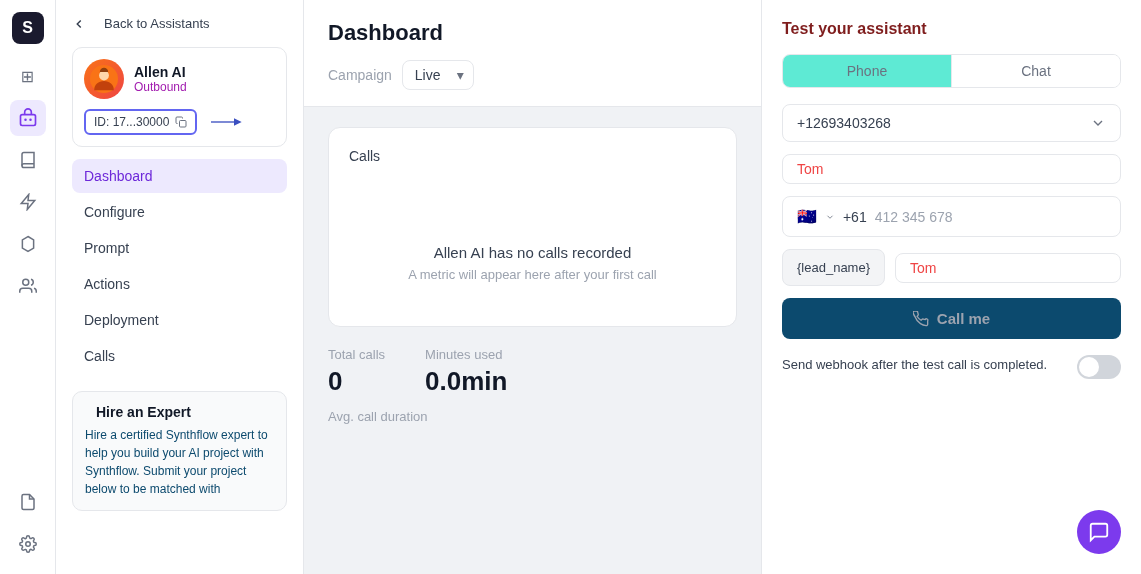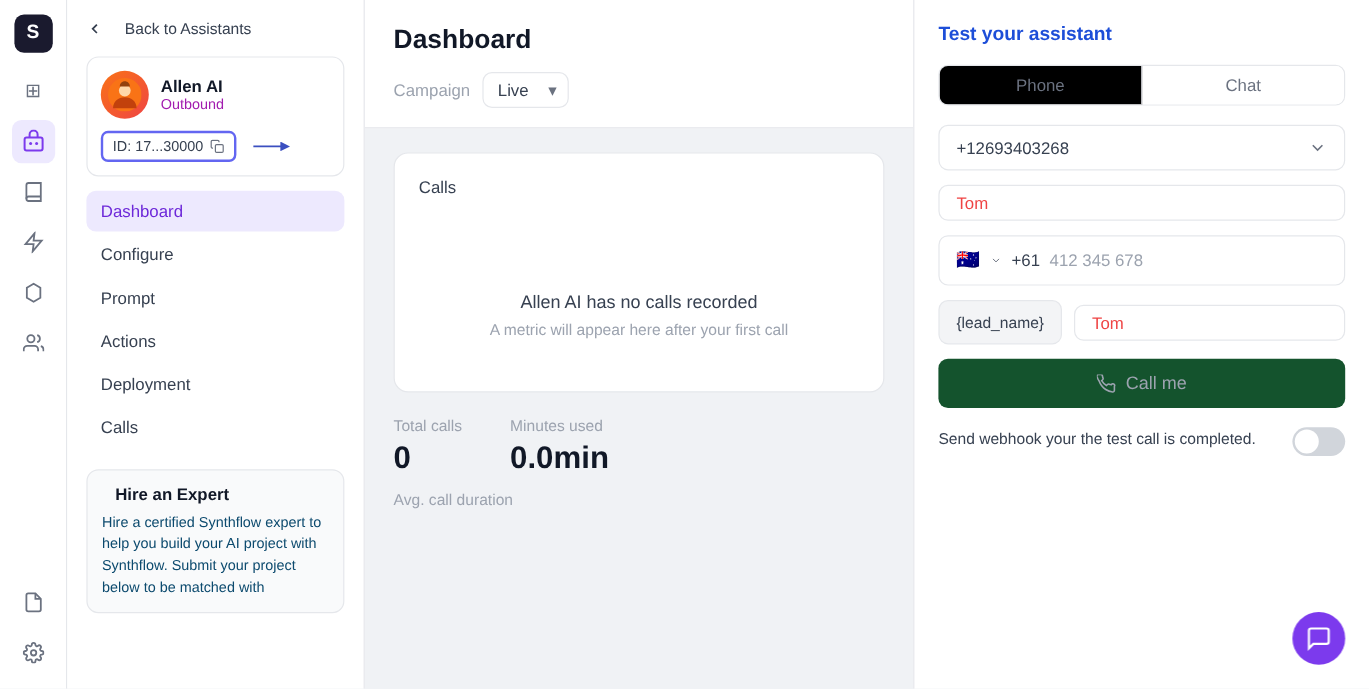--- a/index.html
+++ b/index.html
@@ -150,35 +150,35 @@
 
     
     .right-panel {
       width: 380px;
       background: #fff;
       border-left: 1px solid #e5e7eb;
       padding: 20px;
       overflow-y: auto;
       flex-shrink: 0;
     }
-    .panel-title { font-size: 16px; font-weight: 600; color: #1d4ed8; margin-bottom: 16px; }
+    .panel-title { font-size: 16px; font-weight: 600; color: #7f1d1d; margin-bottom: 16px; }
 
     .tab-row {
       display: flex;
       border: 1px solid #e5e7eb;
       border-radius: 8px;
       overflow: hidden;
       margin-bottom: 16px;
     }
     .tab-btn {
       flex: 1; padding: 8px; text-align: center;
       font-size: 14px; cursor: pointer; color: #6b7280;
       background: #fff;
     }
-    .tab-btn.active-left { background: #000000; border-right: 1px solid #e5e7eb; }
+    .tab-btn.active-left { background: #5eead4; border-right: 1px solid #e5e7eb; }
 
     .form-field {
       border: 1px solid #e5e7eb;
       border-radius: 8px;
       padding: 10px 14px;
       font-size: 14px;
       color: #374151;
       width: 100%;
       margin-bottom: 12px;
       display: flex; align-items: center; justify-content: space-between;
@@ -212,23 +212,23 @@
       display: flex; align-items: center; gap: 10px; margin-bottom: 12px;
     }
     .lead-label {
       background: #f3f4f6; border: 1px solid #e5e7eb;
       border-radius: 8px; padding: 10px 14px; font-size: 13px;
       color: #374151; white-space: nowrap;
     }
 
     .call-btn {
       width: 100%; padding: 12px;
-      background: #14532d; color: #9ca3af;
+      background: #0c4a6e; color: #9ca3af;
       border: none; border-radius: 8px;
-      font-size: 15px; font-weight: 400; cursor: not-allowed;
+      font-size: 15px; font-weight: 700; cursor: not-allowed;
       display: flex; align-items: center; justify-content: center; gap: 8px;
       margin-bottom: 16px;
     }
 
     .webhook-row {
       display: flex; align-items: flex-start; justify-content: space-between;
       gap: 12px;
     }
     .webhook-text { font-size: 13px; color: #374151; line-height: 1.5; flex: 1; }
     .toggle {
@@ -460,21 +460,21 @@
   
   <button class="call-btn">
     <svg width="16" height="16" viewBox="0 0 24 24" fill="none" stroke="#9ca3af" stroke-width="2">
       <path d="M22 16.92v3a2 2 0 01-2.18 2 19.79 19.79 0 01-8.63-3.07A19.5 19.5 0 013.07 8.63 19.79 19.79 0 01.07 2.18 2 2 0 012.06 0h3a2 2 0 012 1.72 12.84 12.84 0 00.7 2.81 2 2 0 01-.45 2.11L6.09 7.91a16 16 0 006 6l1.27-1.27a2 2 0 012.11-.45 12.84 12.84 0 002.81.7A2 2 0 0122 14.92z"></path>
     </svg>
     <span>Call me</span>
   </button>
 
   
   <div class="webhook-row">
-    <span class="webhook-text">Send webhook your the test call is completed.</span>
+    <span class="webhook-text">Send webhook after the test call is completed.</span>
     <div class="toggle"></div>
   </div>
 </div>
 
 <div class="chat-bubble">
   <svg width="22" height="22" viewBox="0 0 24 24" fill="none" stroke="white" stroke-width="2">
     <path d="M21 15a2 2 0 01-2 2H7l-4 4V5a2 2 0 012-2h14a2 2 0 012 2z"></path>
   </svg>
 </div>
 

